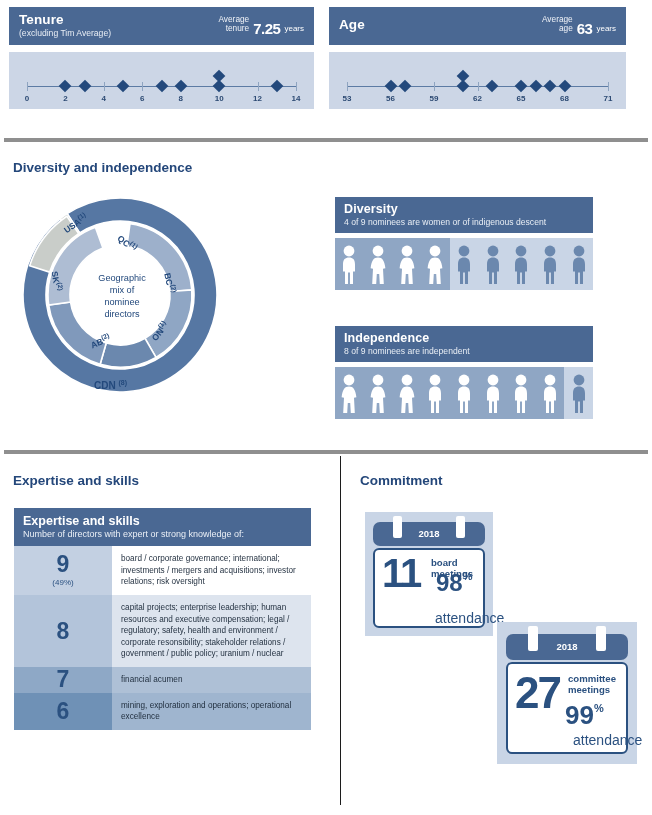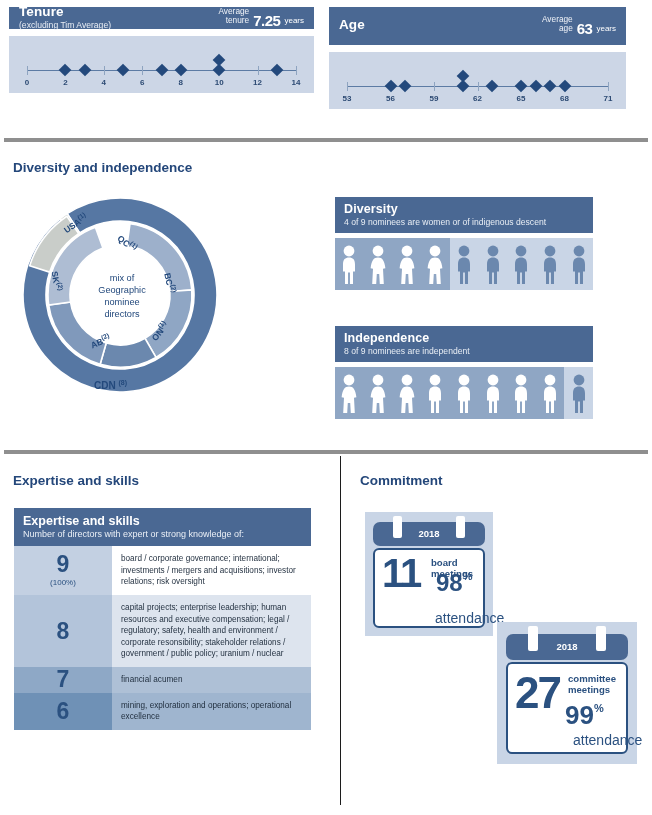--- a/index.html
+++ b/index.html
@@ -78,21 +78,21 @@
   .cal-pct{position:absolute;font-size:24px;font-weight:bold;color:#2b5180;line-height:.9;}
   .cal-pct span{font-size:11px;vertical-align:top;}
   .cal-att{position:absolute;font-size:14px;color:#2b5180;}
 </style>
 </head>
 <body>
 
 <div class="page">
 
   <div class="panel" style="left:9px;top:7px;width:305px;">
-    <div class="hdr" style="width:305px;height:22px;">
+    <div class="hdr" style="width:305px;height:38px;">
       <div class="hdr-left">
         <div class="hdr-title">Tenure</div>
         <div class="hdr-sub">(excluding Tim Average)</div>
       </div>
       <div class="hdr-right">
         <div class="avg-lbl">
           <div>Average</div>
           <div>tenure</div>
         </div>
         <div class="avg-num">7.25</div>
@@ -181,22 +181,22 @@
           <path d="M38.28083689341117,23.562956900147952 A97,97 0 0 1 45.17001360354239,18.648954909293863 L57.69671140888801,37.93837797203862 A74,74 0 0 0 52.4410508259013,41.68720423310256 Z" fill="#c9cdc9" stroke="#ffffff" stroke-width="1.6"></path>
           <path d="M7.649630951960418,70.64338553437997 A95,95 0 0 1 44.87667417027901,21.24143060727107 L56.61972514316471,38.65121963092694 A74,74 0 0 0 27.621817794158645,77.13274241625388 Z" fill="#c9cdc9" stroke="#ffffff" stroke-width="1.6"></path>
           <path d="M108.02046326912473,28.700699050606943 A72,72 0 0 1 169.82461161870734,94.97753389042298 L147.8782025129912,96.51217631279374 A50,50 0 0 0 104.95865504800328,50.486596562921484 Z" fill="#9db0cb" stroke="#ffffff" stroke-width="1.6"></path>
           <path d="M169.82461161870734,94.97753389042298 A72,72 0 0 1 134,162.35382907247958 L123,143.30127018922192 A50,50 0 0 0 147.8782025129912,96.51217631279374 Z" fill="#8fa6c4" stroke="#ffffff" stroke-width="1.6"></path>
           <path d="M134,162.35382907247958 A72,72 0 0 1 78.15411038117607,169.21084210755896 L84.21813220915004,148.06308479691594 A50,50 0 0 0 123,143.30127018922192 Z" fill="#6b88ae" stroke="#ffffff" stroke-width="1.6"></path>
           <path d="M78.15411038117607,169.21084210755896 A72,72 0 0 1 26.700699050606943,110.02046326912473 L48.486596562921484,106.9586550480033 A50,50 0 0 0 84.21813220915004,148.06308479691594 Z" fill="#8099bb" stroke="#ffffff" stroke-width="1.6"></path>
           <path d="M26.700699050606943,110.02046326912473 A72,72 0 0 1 73.37454968055181,32.342131303414604 L80.89899283371653,53.01536896070459 A50,50 0 0 0 48.486596562921484,106.9586550480033 Z" fill="#aebdd3" stroke="#ffffff" stroke-width="1.6"></path>
         </g>
     </svg>
     <div class="donut-center" style="top:78px;">
+      <div>Geographic</div>
       <div>mix of</div>
-      <div>Geographic</div>
       <div>nominee</div>
       <div>directors</div>
     </div>
     <div id="donut-labels">
         <div class="ring-lbl" style="left: 95px; top: 42px; transform: rotate(38deg);">QC<sup>(1)</sup></div>
         <div class="ring-lbl" style="left: 138px; top: 82px; transform: rotate(78deg);">BC<sup>(2)</sup></div>
         <div class="ring-lbl" style="left: 127px; top: 130px; transform: rotate(-52deg);">ON<sup>(1)</sup></div>
         <div class="ring-lbl" style="left: 68px; top: 140px; transform: rotate(-22deg);">AB<sup>(2)</sup></div>
         <div class="ring-lbl" style="left: 25px; top: 80px; transform: rotate(80deg);">SK<sup>(2)</sup></div>
         <div class="ring-lbl" style="left: 40px; top: 22px; transform: rotate(-34deg);">USA<sup>(1)</sup></div>
@@ -344,21 +344,21 @@
   <div class="sect-title" style="left:13px;top:473px;">Expertise and skills</div>
 
   <div style="position:absolute;left:14px;top:508px;width:297px;">
     <div class="tbl-hdr" style="width:297px;box-sizing:border-box;">
       <div class="tbl-hdr-t">Expertise and skills</div>
       <div class="tbl-hdr-s">Number of directors with expert or strong knowledge of:</div>
     </div>
     <table style="width:297px;border-collapse:collapse;table-layout:fixed;">
       <tbody id="expertise-rows">
           <tr>
-            <td class="cnum" style="background: rgb(195, 208, 226);">9<span class="pct">(100%)</span></td>
+            <td class="cnum" style="background: rgb(195, 208, 226);">9<span class="pct">(49%)</span></td>
             <td class="cdesc" style="background: rgb(255, 255, 255);">board / corporate governance; international; investments / mergers and acquisitions; investor relations; risk oversight</td>
           </tr>
           <tr>
             <td class="cnum" style="background: rgb(179, 196, 218);">8</td>
             <td class="cdesc" style="background: rgb(221, 228, 238);">capital projects; enterprise leadership; human resources and executive compensation; legal / regulatory; safety, health and environment / corporate resonsibility; stakeholder relations / government / public policy; uranium / nuclear</td>
           </tr>
           <tr>
             <td class="cnum" style="background: rgb(142, 168, 198);">7</td>
             <td class="cdesc" style="background: rgb(174, 192, 214);">financial acumen</td>
           </tr>

